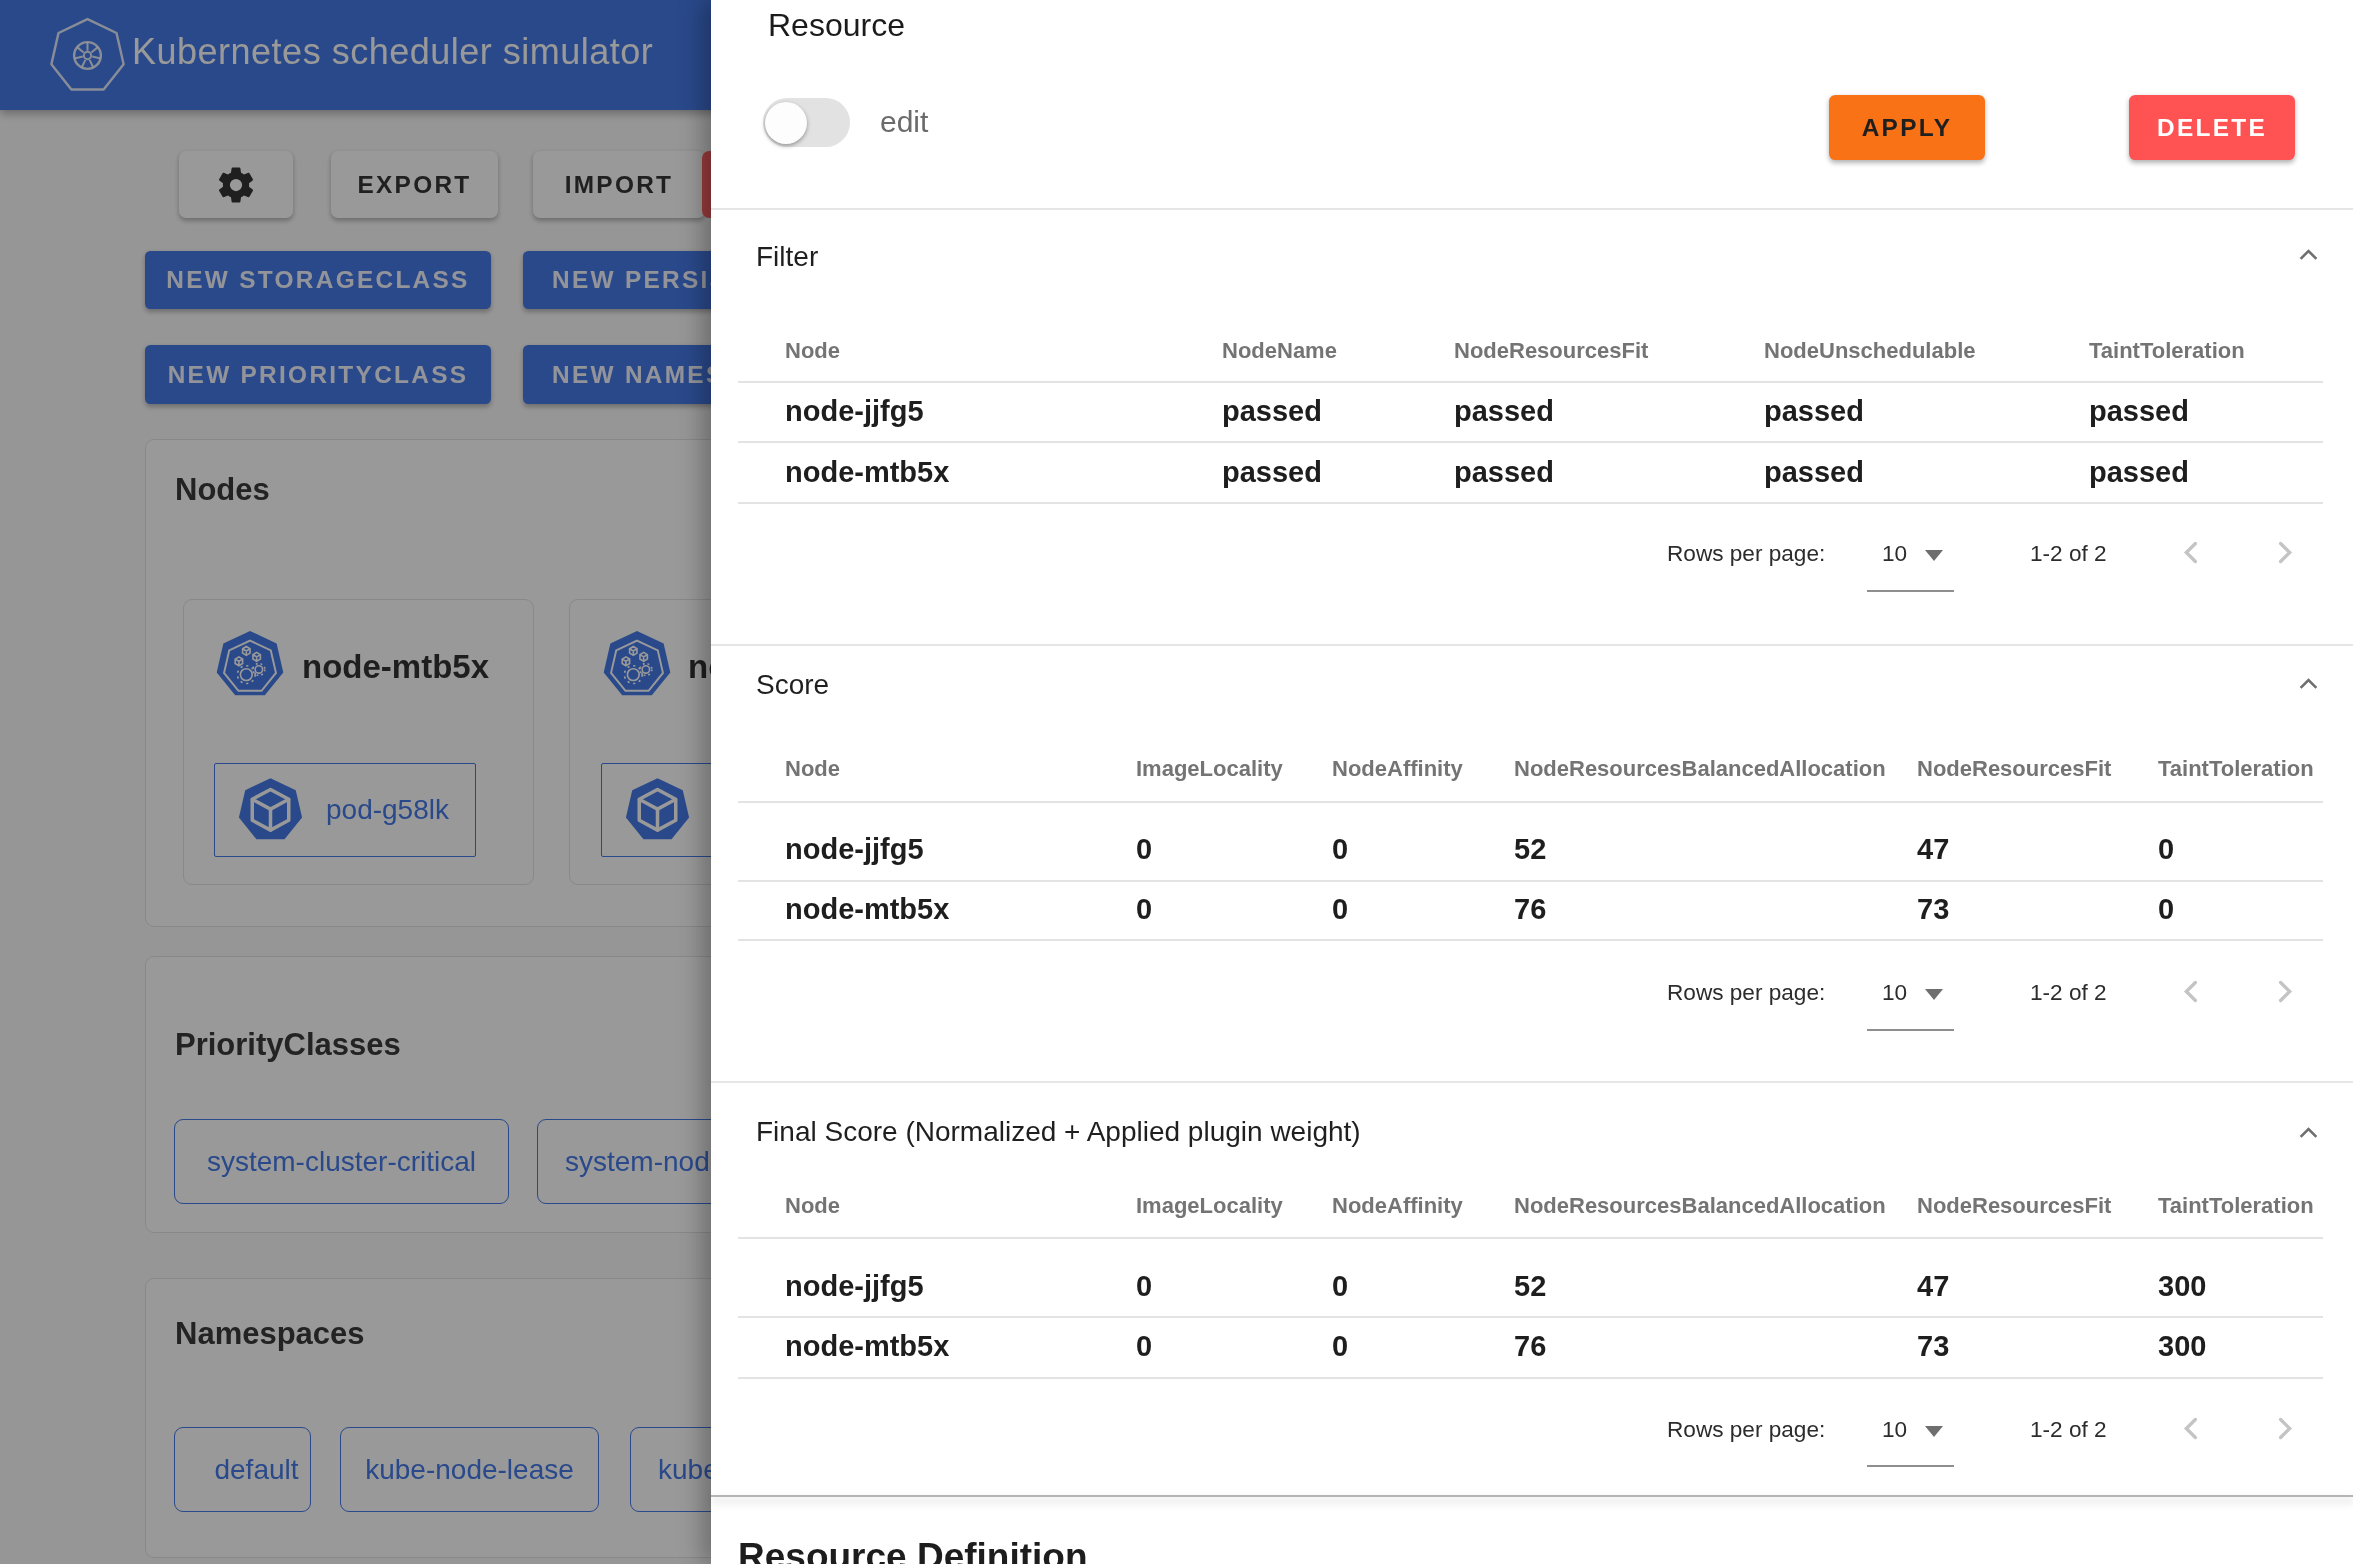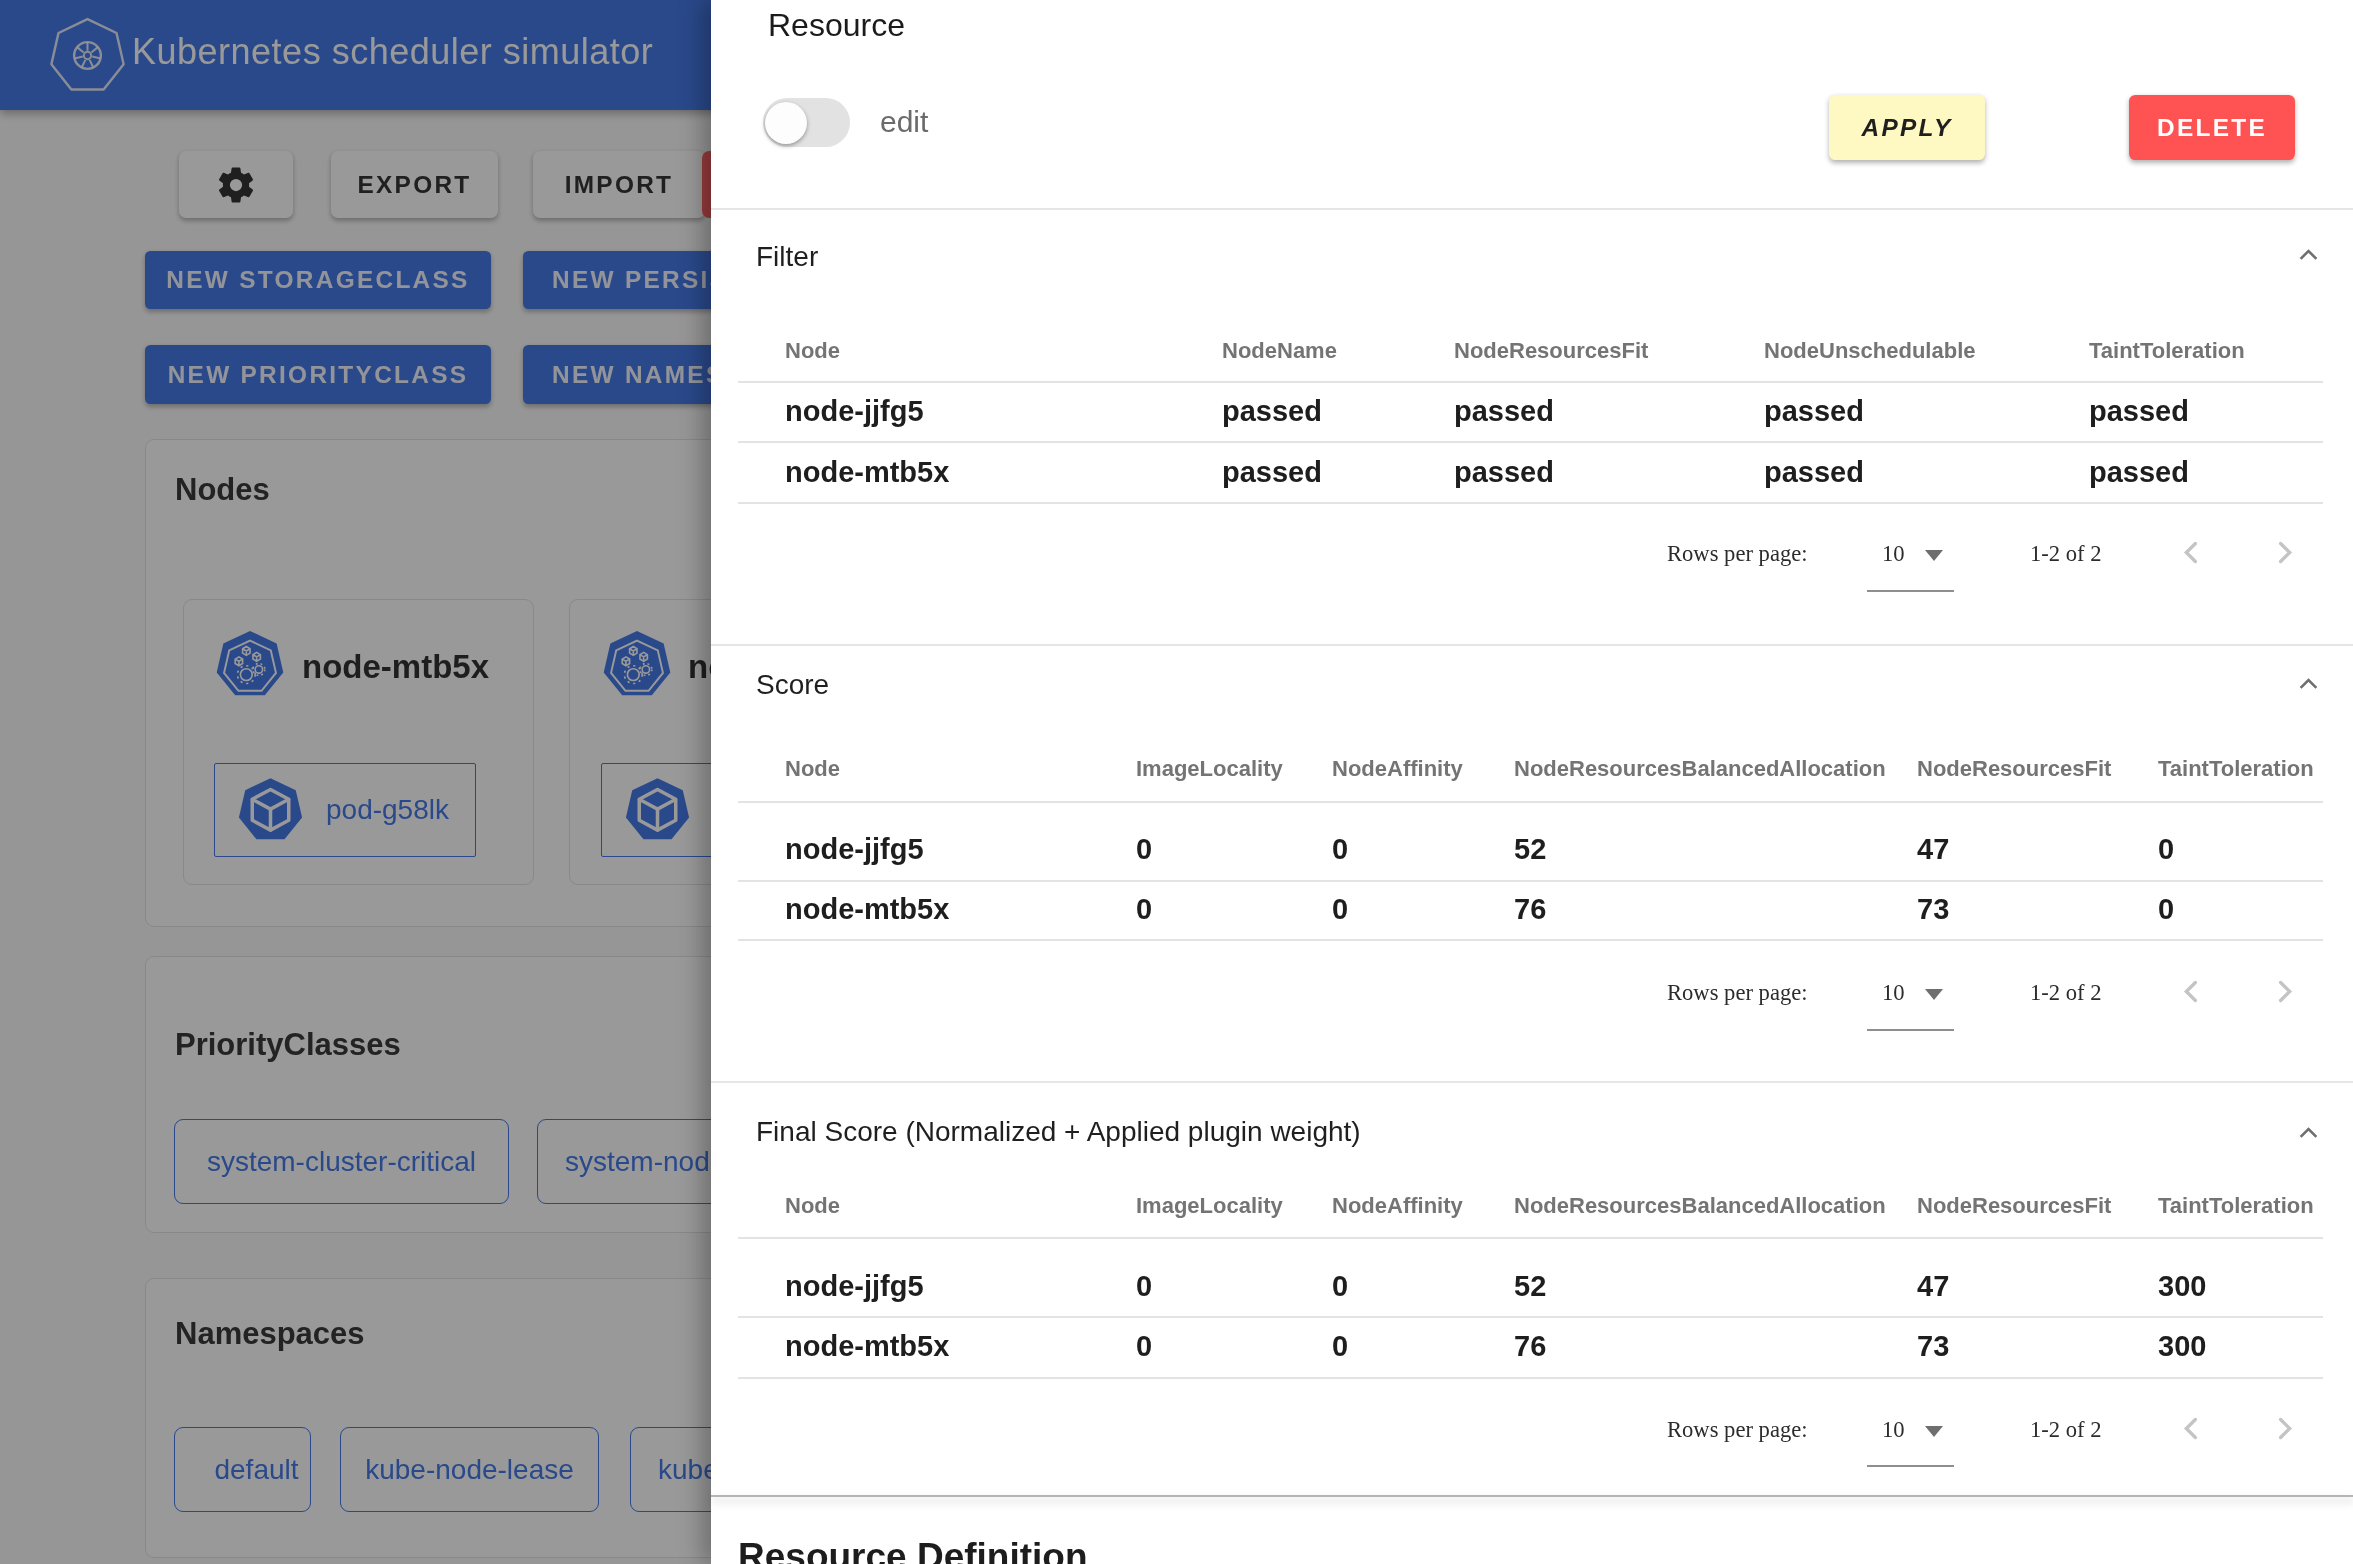--- a/index.html
+++ b/index.html
@@ -32,33 +32,33 @@
 
   
   .scrim{position:absolute;left:0;top:0;width:2354px;height:1565px;background:rgba(33,33,33,.46);z-index:5;}
   .drawer{position:absolute;left:711px;top:0;width:1643px;height:1565px;background:#ffffff;z-index:10;
     box-shadow:-9px 0 22px rgba(0,0,0,.28);}
   .panel-title{position:absolute;left:27px;top:7.2px;font-size:32px;color:#1b1b1b;margin-left:30px;}
   .switch-track{position:absolute;left:52px;top:98px;width:87px;height:49px;border-radius:24.4px;background:#e2e2e2;cursor:pointer;}
   .switch-knob{position:absolute;left:1.8px;top:3.6px;width:42px;height:42px;border-radius:50%;background:#fdfdfd;
     box-shadow:0 1.8px 4.5px rgba(0,0,0,.35);}
   .switch-label{position:absolute;left:169px;top:105px;font-size:30px;color:#6b6b6b;}
-  .apply-btn{position:absolute;left:1118px;top:95px;width:156px;height:65px;background:#fef9c3;border-radius:6.3px;
+  .apply-btn{position:absolute;left:1118px;top:95px;width:156px;height:65px;background:#f97316;border-radius:6.3px;
     box-shadow:0 2.7px 5.4px rgba(0,0,0,.3);display:flex;align-items:center;justify-content:center;
-    font-size:24.4px;font-weight:600;letter-spacing:2.3px;color:#1f1f1f;cursor:pointer;font-style:italic;}
+    font-size:24.4px;font-weight:600;letter-spacing:2.3px;color:#1f1f1f;cursor:pointer;}
   .delete-btn{position:absolute;left:1418px;top:95px;width:166px;height:65px;background:#ff5252;border-radius:6.3px;
     box-shadow:0 2.7px 5.4px rgba(0,0,0,.3);display:flex;align-items:center;justify-content:center;
     font-size:24.4px;font-weight:600;letter-spacing:2.3px;color:#ffffff;cursor:pointer;}
   .hr-full{position:absolute;left:0;right:0;height:1.8px;background:#e6e6e6;}
   .hr-inset{position:absolute;left:27px;right:31px;height:1.8px;background:#e3e3e3;}
   .sec-title{position:absolute;left:45px;font-size:28px;color:#1f1f1f;white-space:nowrap;}
   .chev-up{position:absolute;left:1583px;width:29px;height:27px;cursor:pointer;}
   .th{position:absolute;font-size:22px;font-weight:700;color:#747474;white-space:nowrap;}
   .td{position:absolute;font-size:29px;color:#1e1e1e;white-space:nowrap;font-weight:bold;}
-  .pag-label{position:absolute;font-size:22.6px;color:#2c2c2c;white-space:nowrap;font-family:Liberation Serif, serif;}
+  .pag-label{position:absolute;font-size:22.6px;color:#2c2c2c;white-space:nowrap;}
   .pag-underline{position:absolute;height:1.8px;background:#8f8f8f;}
   .caret-down{position:absolute;width:0;height:0;border-left:9px solid transparent;
     border-right:9px solid transparent;border-top:11px solid #6e6e6e;cursor:pointer;}
   .pag-chev{position:absolute;width:31px;height:31px;cursor:pointer;}
   .card-bottom{position:absolute;left:0;right:0;top:1495px;height:1.8px;background:#b5b5b5;
     box-shadow:0 4.5px 8.1px rgba(0,0,0,.25);}
   .res-def{position:absolute;left:27px;top:1536px;font-size:37px;font-weight:700;color:#1d1d1d;}
   .hidden-red{position:absolute;left:702px;top:151px;width:109px;height:67px;background:#ff5252;border-radius:7.2px;}
 </style>
 </head>

